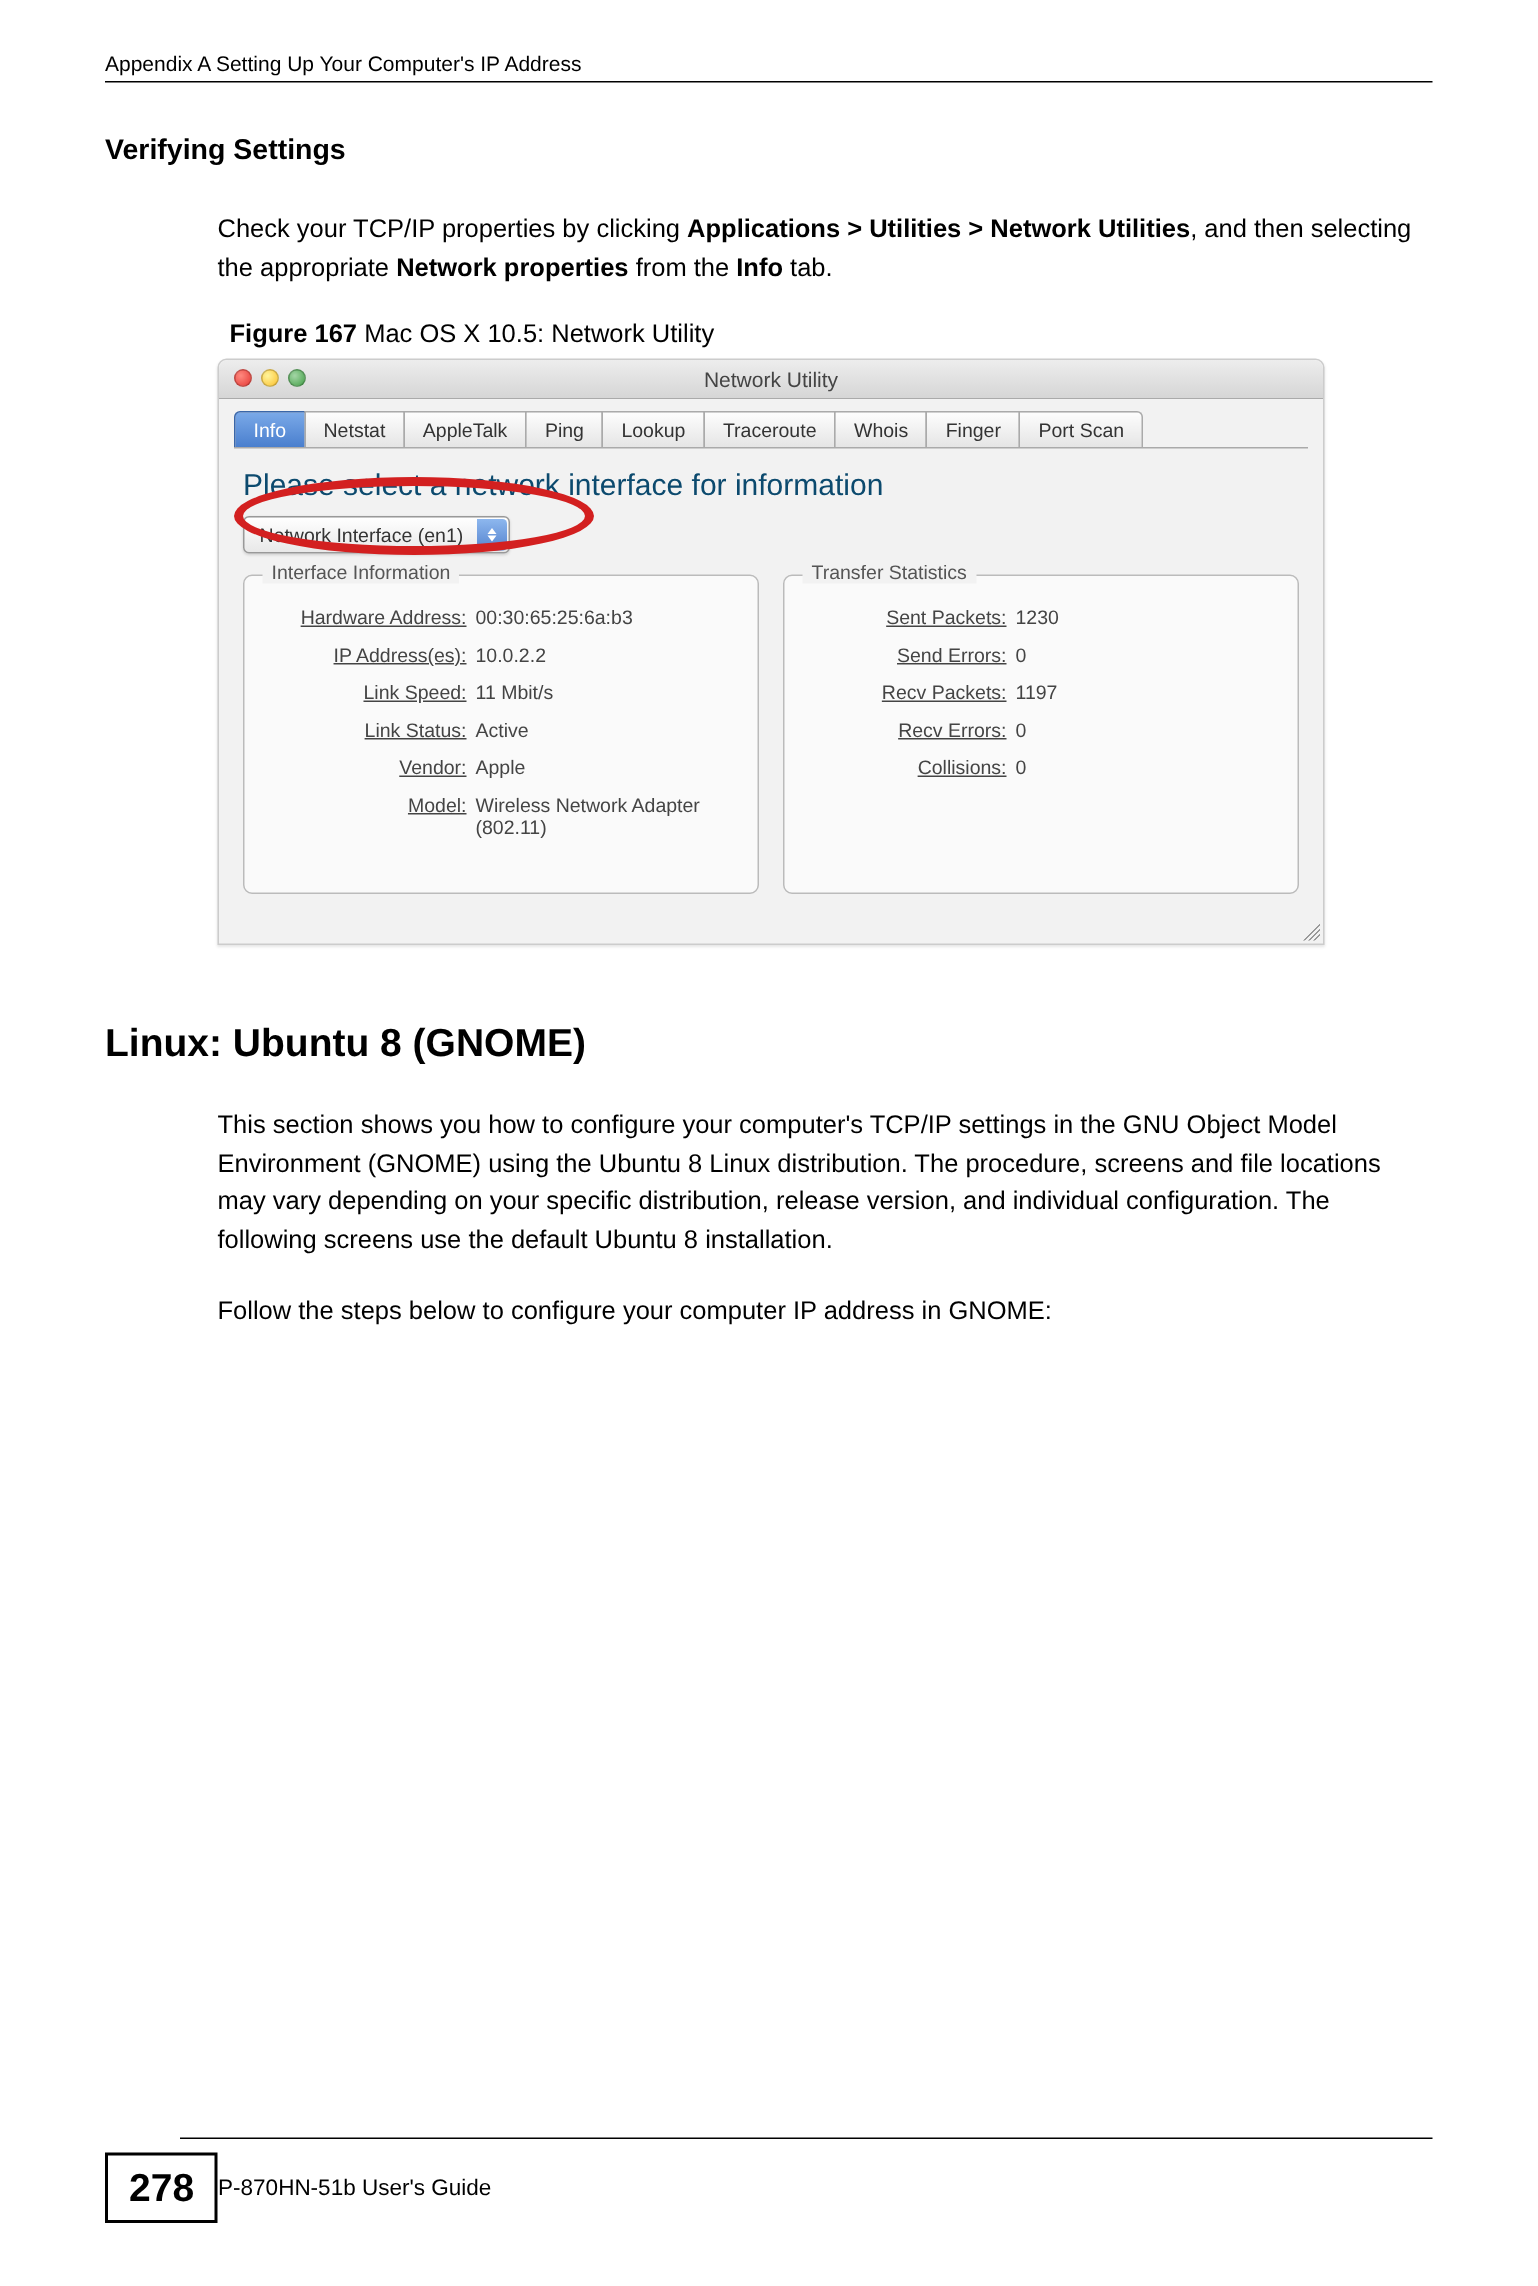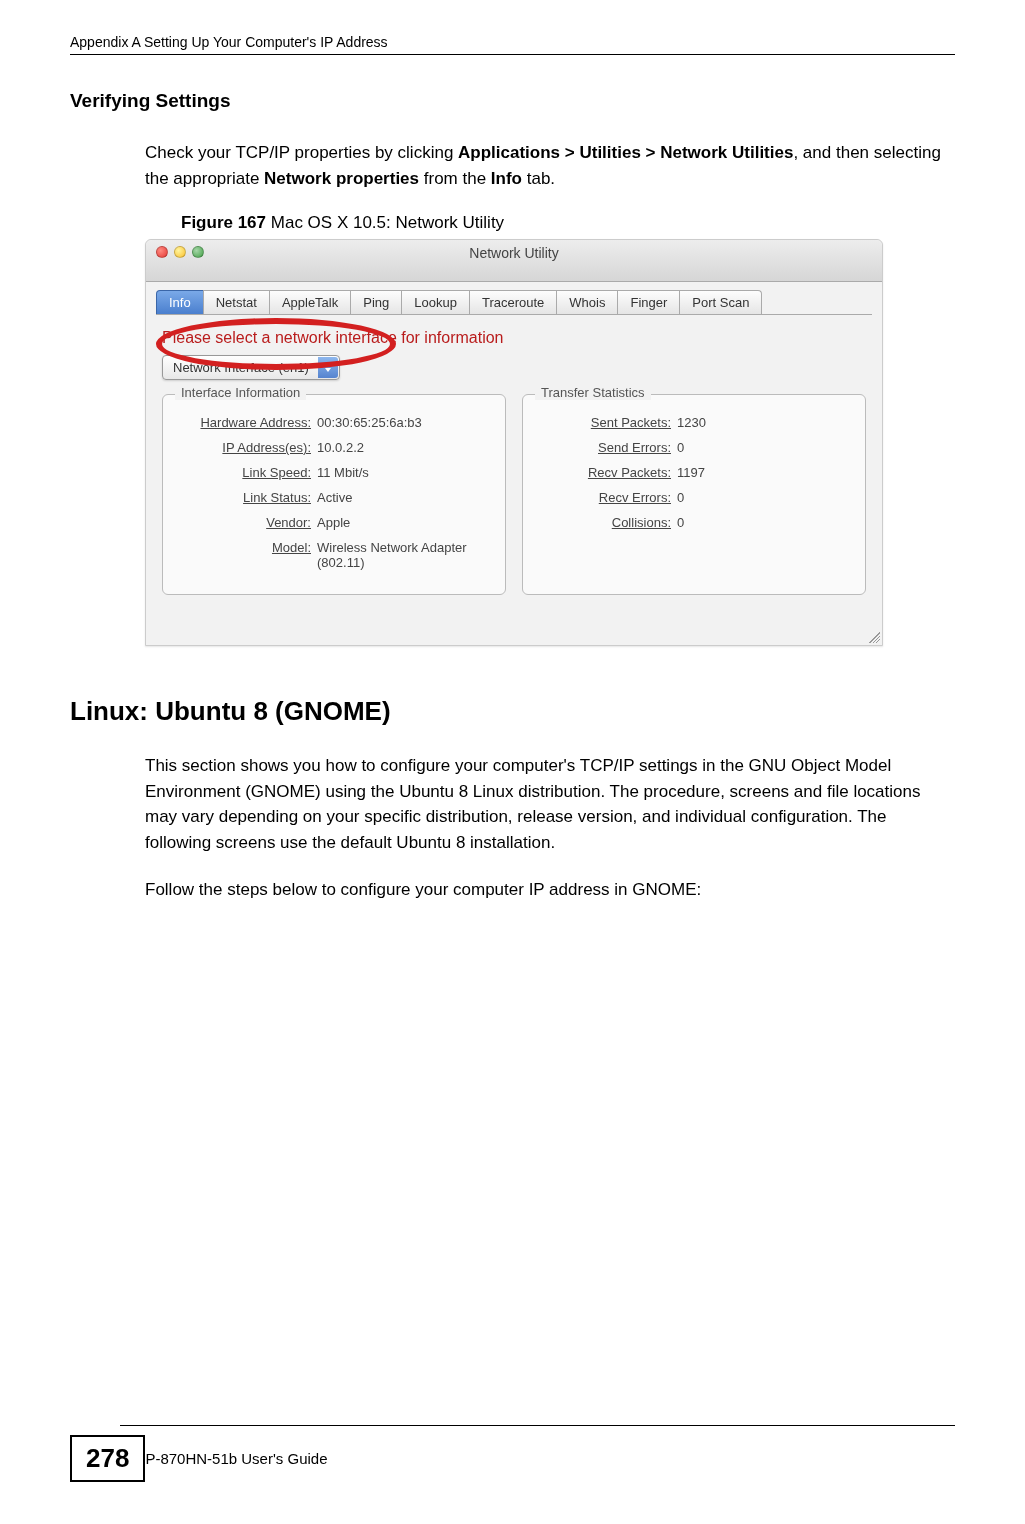--- a/index.html
+++ b/index.html
@@ -40,39 +40,39 @@
       margin-bottom: 28px;
     }
     .body-text {
       font-size: 17px;
       line-height: 1.5;
       margin-left: 75px;
       margin-bottom: 22px;
     }
     .figure-label {
       font-size: 17px;
-      margin-left: 111px;
+      margin-left: 83px;
       margin-bottom: 6px;
     }
     .bold { font-weight: bold; }
     
     .macwin {
       margin-left: 75px;
       width: 738px;
       background: #f2f2f2;
       border: 1px solid #ccc;
       border-radius: 6px 6px 0 0;
       box-shadow: 0 1px 2px rgba(0,0,0,0.1);
       font-family: "Lucida Grande", Arial, sans-serif;
       font-size: 13px;
       position: relative;
       margin-bottom: 50px;
     }
     .mac-titlebar {
-      height: 42px;
+      height: 26px;
       background: linear-gradient(#ededed, #d6d6d6);
       border-bottom: 1px solid #aaa;
       border-radius: 6px 6px 0 0;
       position: relative;
       text-align: center;
       line-height: 26px;
       color: #444;
       font-size: 14px;
     }
     .traffic-lights {
@@ -109,21 +109,21 @@
     .mac-tabs .mac-tab:first-child { border-radius: 4px 0 0 0; }
     .mac-tabs .mac-tab:last-child { border-radius: 0 4px 0 0; text-align: right; }
     .mac-tabline {
       height: 1px; background: #aaa; margin: 0 10px;
     }
     .mac-body {
       padding: 14px 16px 18px 16px;
       position: relative;
       min-height: 330px;
     }
-    .mac-prompt { font-size: 16px; color: #b91c1c; margin-bottom: 8px; }
+    .mac-prompt { font-size: 20px; color: #0c4a6e; margin-bottom: 8px; }
     .dropdown-wrap {
       position: relative;
       display: inline-block;
     }
     .mac-select {
       background: linear-gradient(#fff, #e8e8e8);
       border: 1px solid #999;
       border-radius: 4px;
       padding: 4px 30px 4px 10px;
       font-size: 13px;
@@ -166,21 +166,21 @@
       display: flex;
       gap: 16px;
       margin-top: 14px;
     }
     .panel {
       flex: 1;
       border: 1px solid #bbb;
       border-radius: 6px;
       background: #fafafa;
       position: relative;
-      padding: 20px 14px 14px 14px;
+      padding: 20px 14px 26px 14px;
     }
     .panel-title {
       position: absolute;
       top: -10px;
       left: 12px;
       background: #f2f2f2;
       padding: 0 6px;
       font-size: 13px;
       color: #555;
     }

